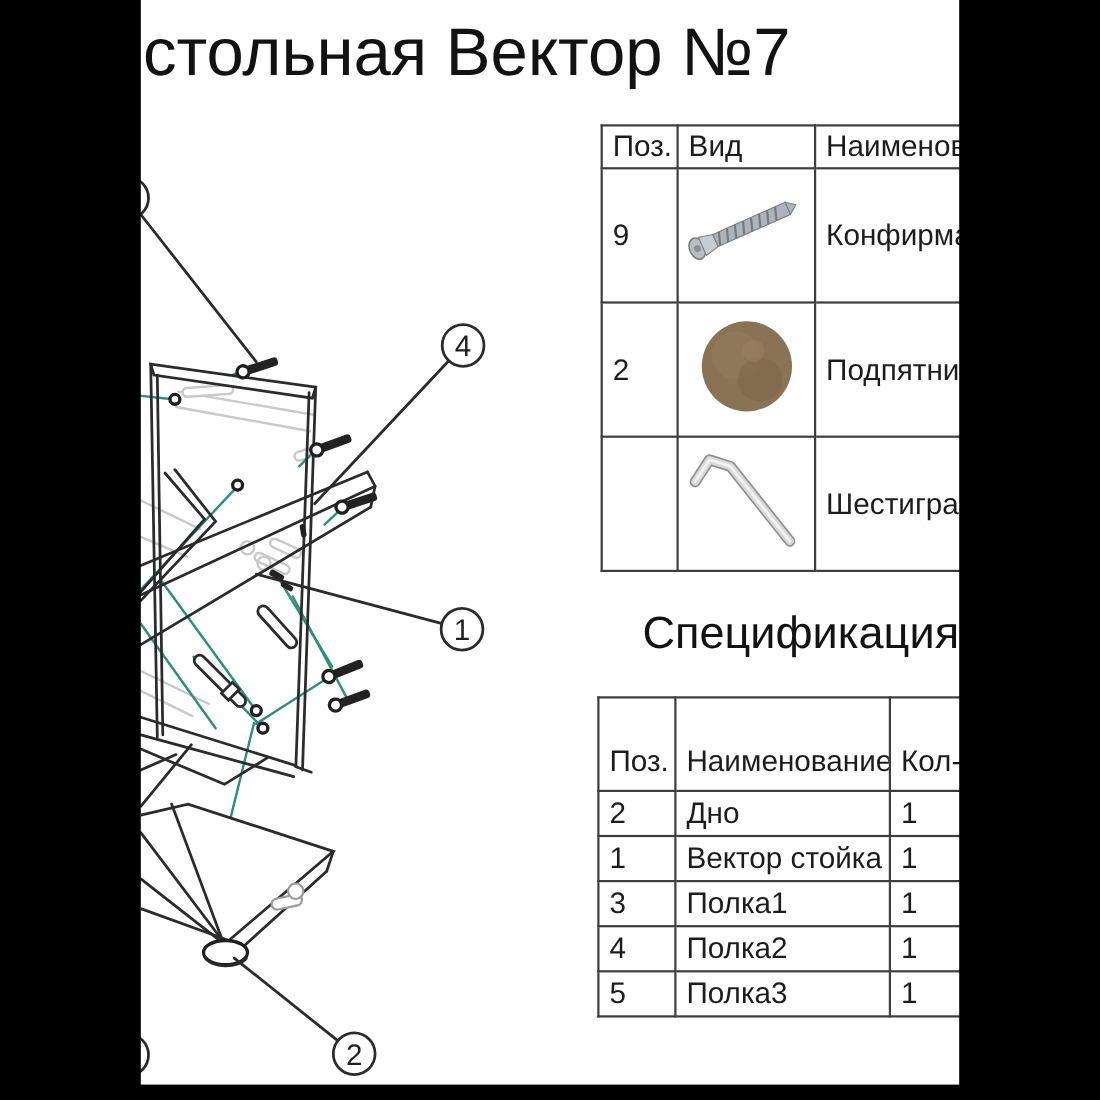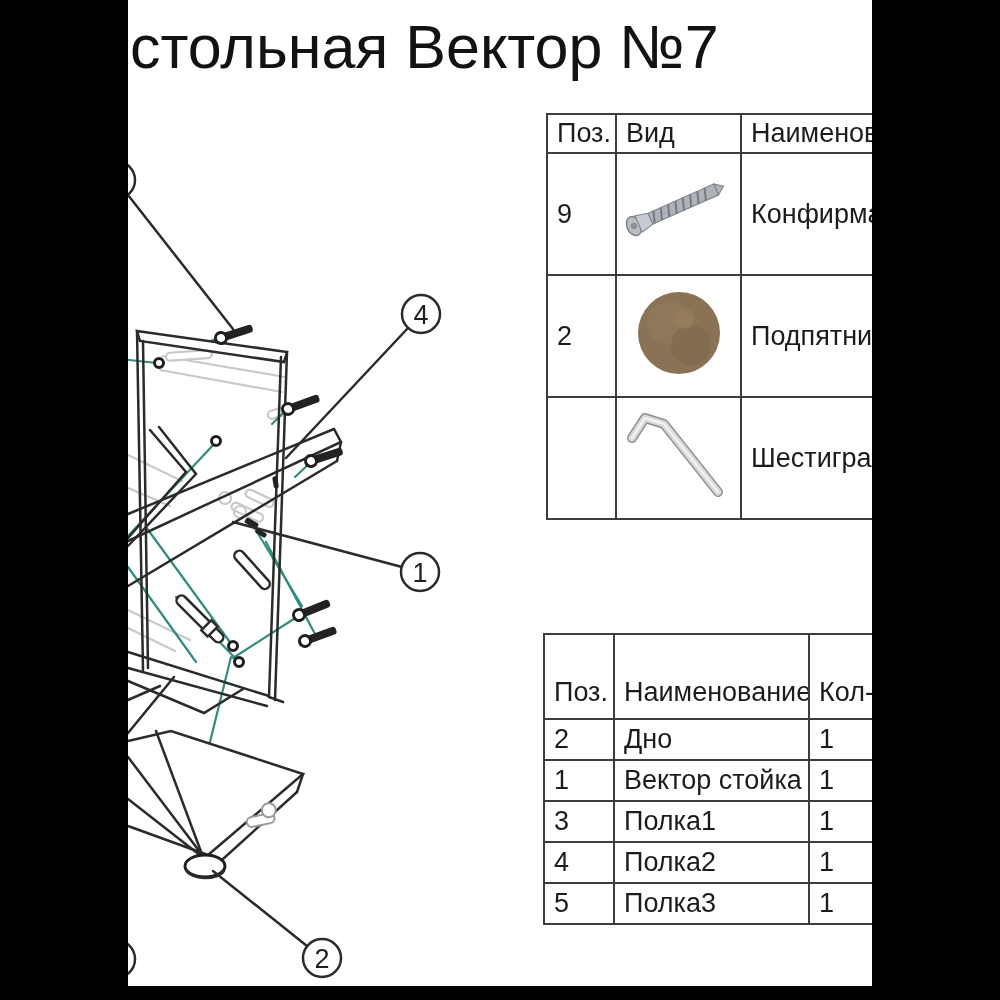--- a/index.html
+++ b/index.html
@@ -244,20 +244,21 @@
           <path d="M12,38 L25,18 L44,24 L98,92" fill="none" stroke="#8f8f8f" stroke-width="10" stroke-linecap="round" stroke-linejoin="round"></path>
           <path d="M12,38 L25,18 L44,24 L98,92" fill="none" stroke="#d9d9d9" stroke-width="7" stroke-linecap="round" stroke-linejoin="round"></path>
           <path d="M12,38 L25,18 L44,24 L98,92" fill="none" stroke="#f2f2f2" stroke-width="2.5" stroke-linecap="round" stroke-linejoin="round"></path>
         </svg>
       </td>
       <td>Шестигранный</td>
     </tr>
   </tbody>
     </table>
 
+  <div class="spec-title">Спецификация</div>
 
   <table class="spec">
     <colgroup>
         <col class="c1">
         <col class="c2">
         <col class="c3">
       </colgroup>
     <tbody>
         <tr class="hrow">
       <th>Поз.</th>

